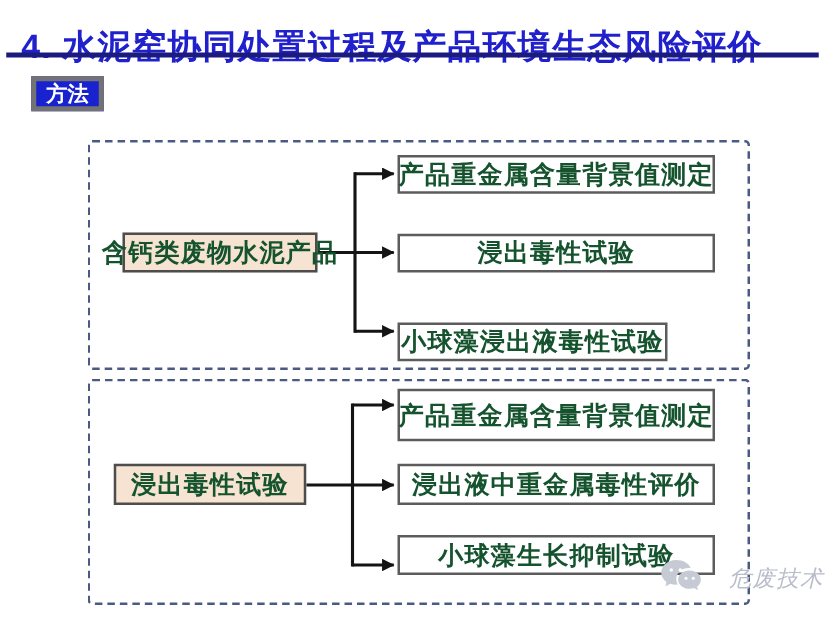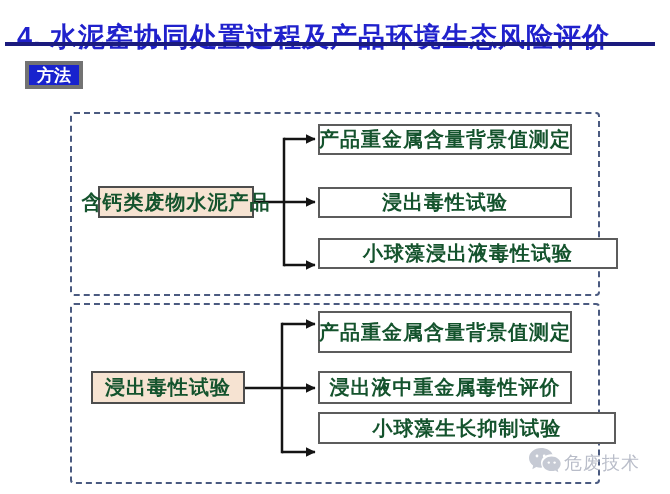--- a/index.html
+++ b/index.html
@@ -35,32 +35,32 @@
     position:absolute; box-sizing:border-box;
     display:flex; align-items:center; justify-content:center;
     font-size:20px; font-weight:bold; color:#14532d;
     text-align:center; letter-spacing:1px; white-space:nowrap;
   }
   .source { background:var(--source-box-bg,#f6e3d2); border:2px solid #4d4d4d; }
   .out    { background:#ffffff; border:2px solid #5c5c5c; }
   .s1  { left:98px;  top:186px; width:156px; height:32px; }
   .o11 { left:318px; top:124px; width:254px; height:31px; }
   .o12 { left:318px; top:187px; width:254px; height:31px; }
-  .o13 { left:318px; top:238px; width:300px; height:31px; }
+  .o13 { left:318px; top:258px; width:216px; height:31px; }
   .s2  { left:91px;  top:371px; width:154px; height:33px; }
   .o21 { left:318px; top:311px; width:254px; height:42px; }
   .o22 { left:318px; top:371px; width:254px; height:33px; }
-  .o23 { left:318px; top:412px; width:298px; height:32px; }
+  .o23 { left:318px; top:428px; width:254px; height:32px; }
   svg.connectors {
     position:absolute; left:0; top:0; width:670px; height:494px;
     pointer-events:none;
   }
   .watermark {
     position:absolute; left:528px; top:446px; height:34px;
-    display:flex; align-items:center; gap:2px;
+    display:flex; align-items:center; gap:21px;font-style:italic;
   }
   .watermark-text {
     color:#b9bdc9; font-size:18px; letter-spacing:1px; white-space:nowrap;
   }
 </style>
 </head>
 <body>
 
 <div class="slide">
 

